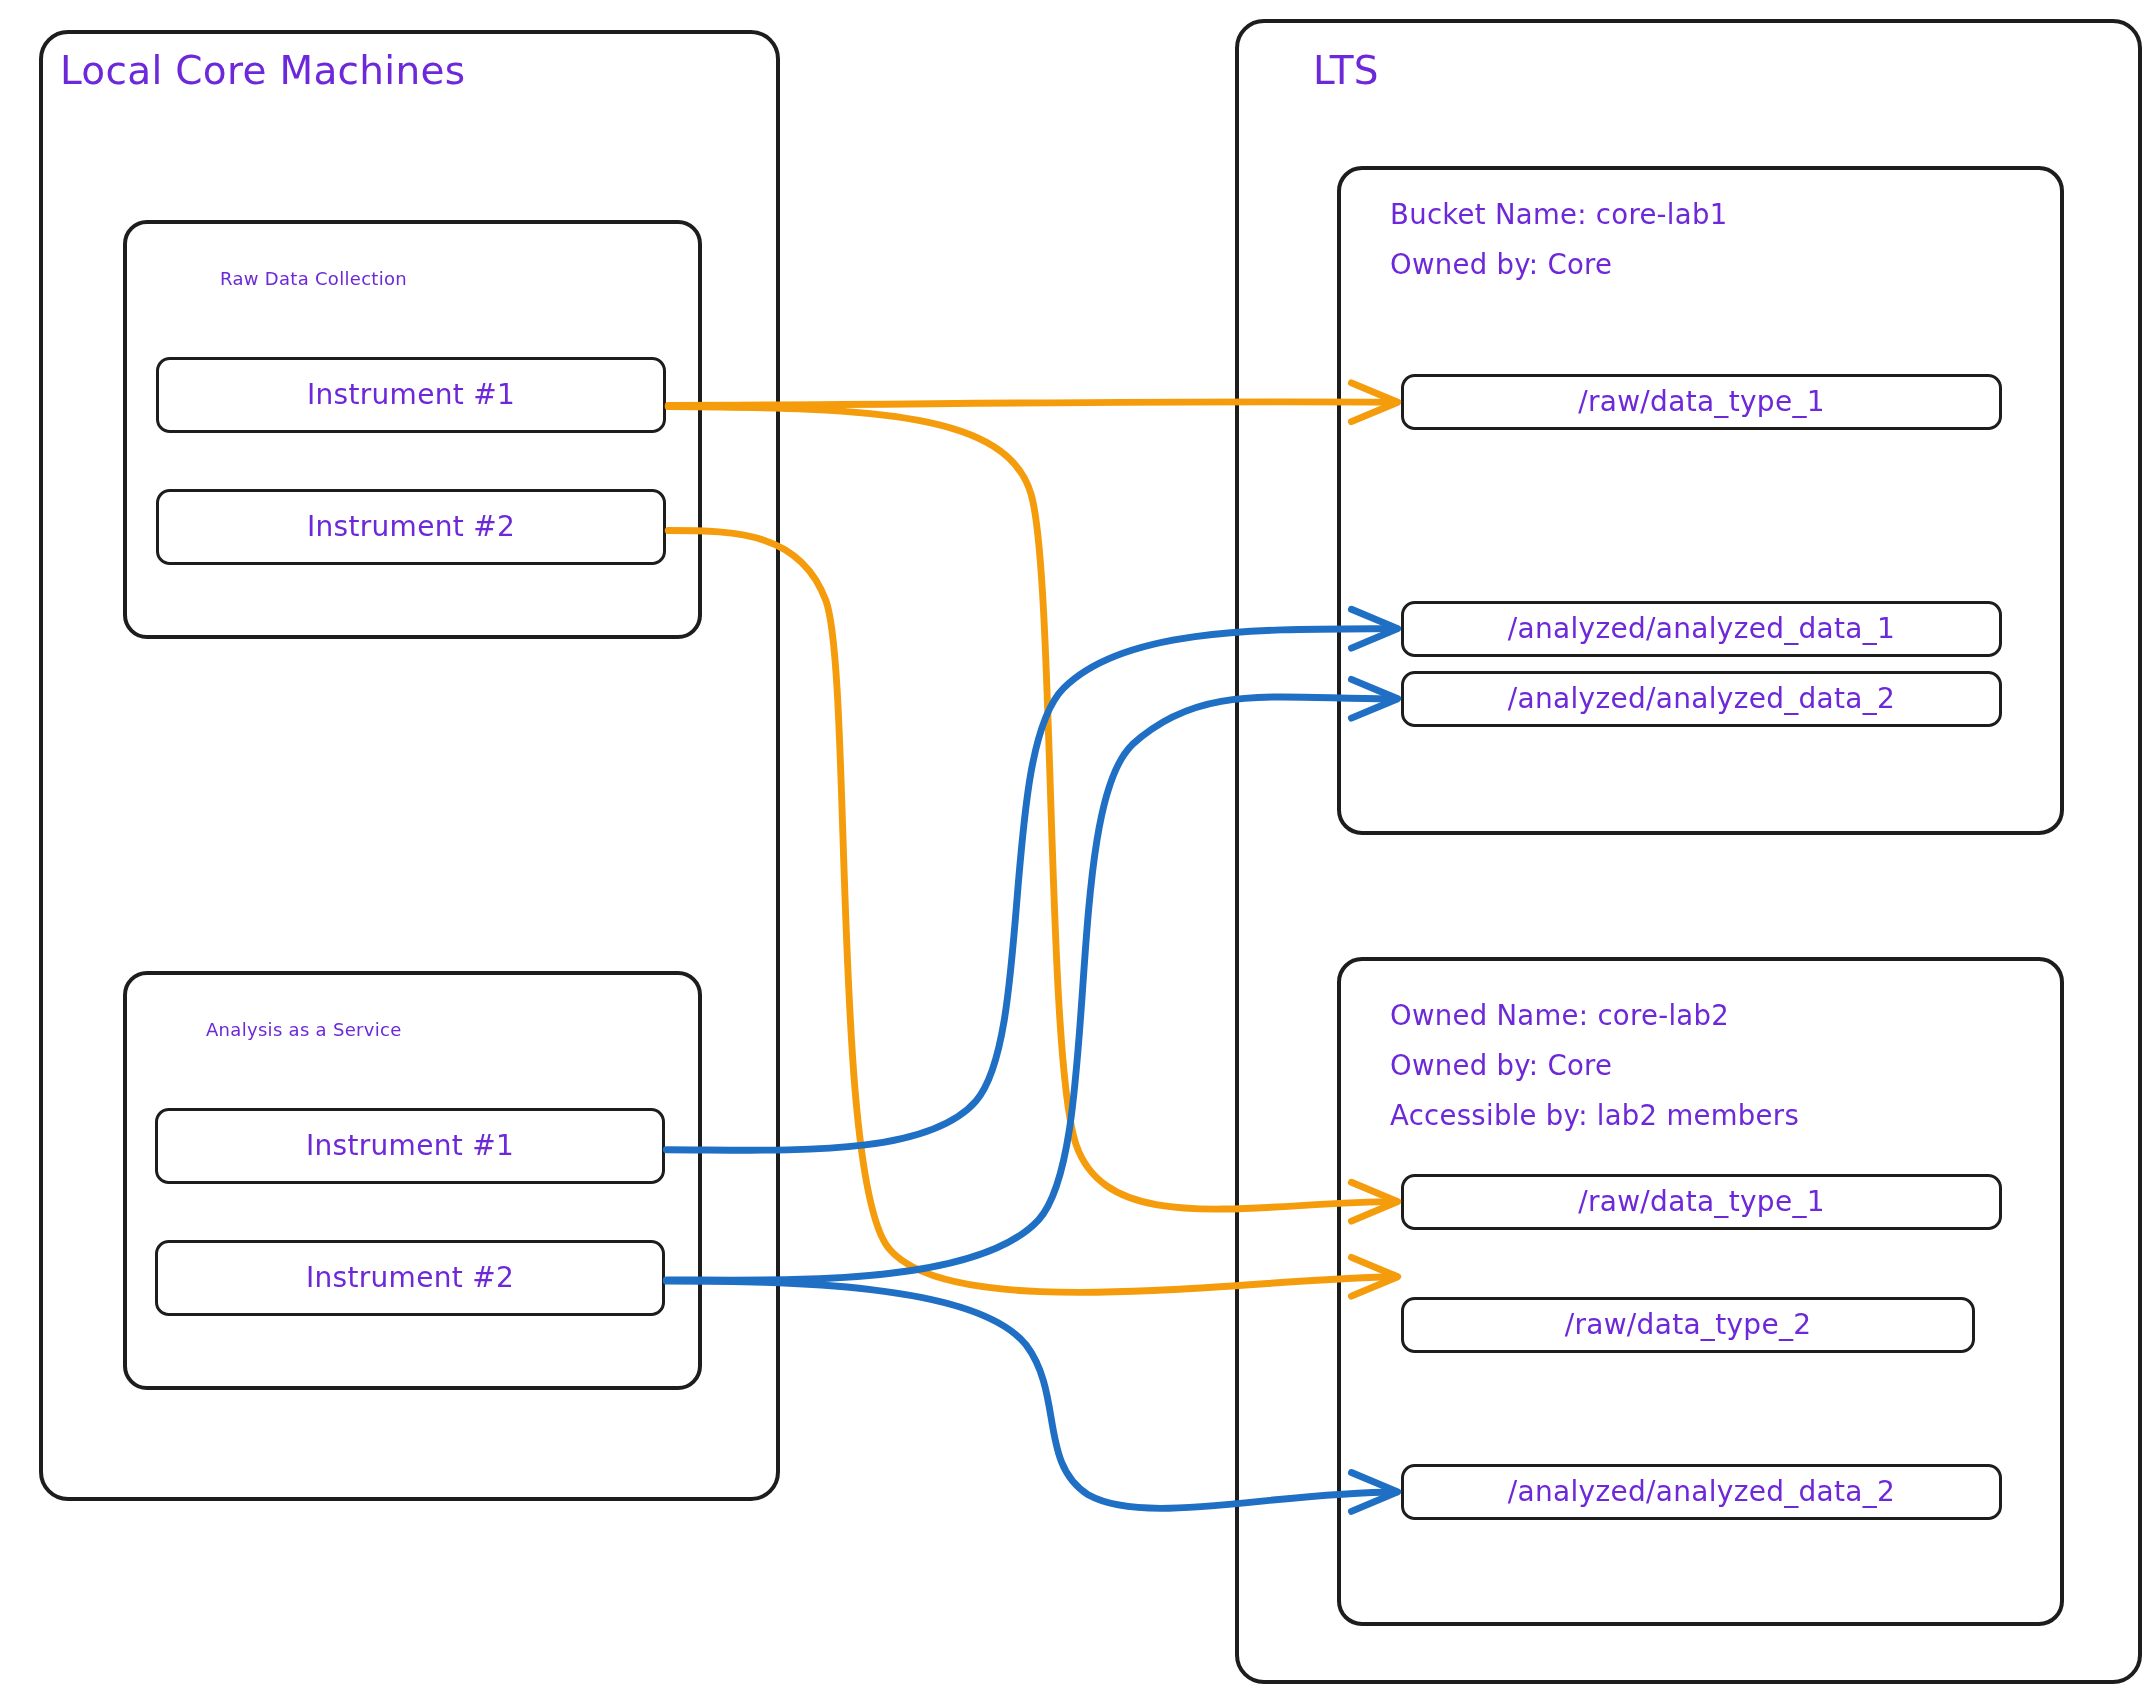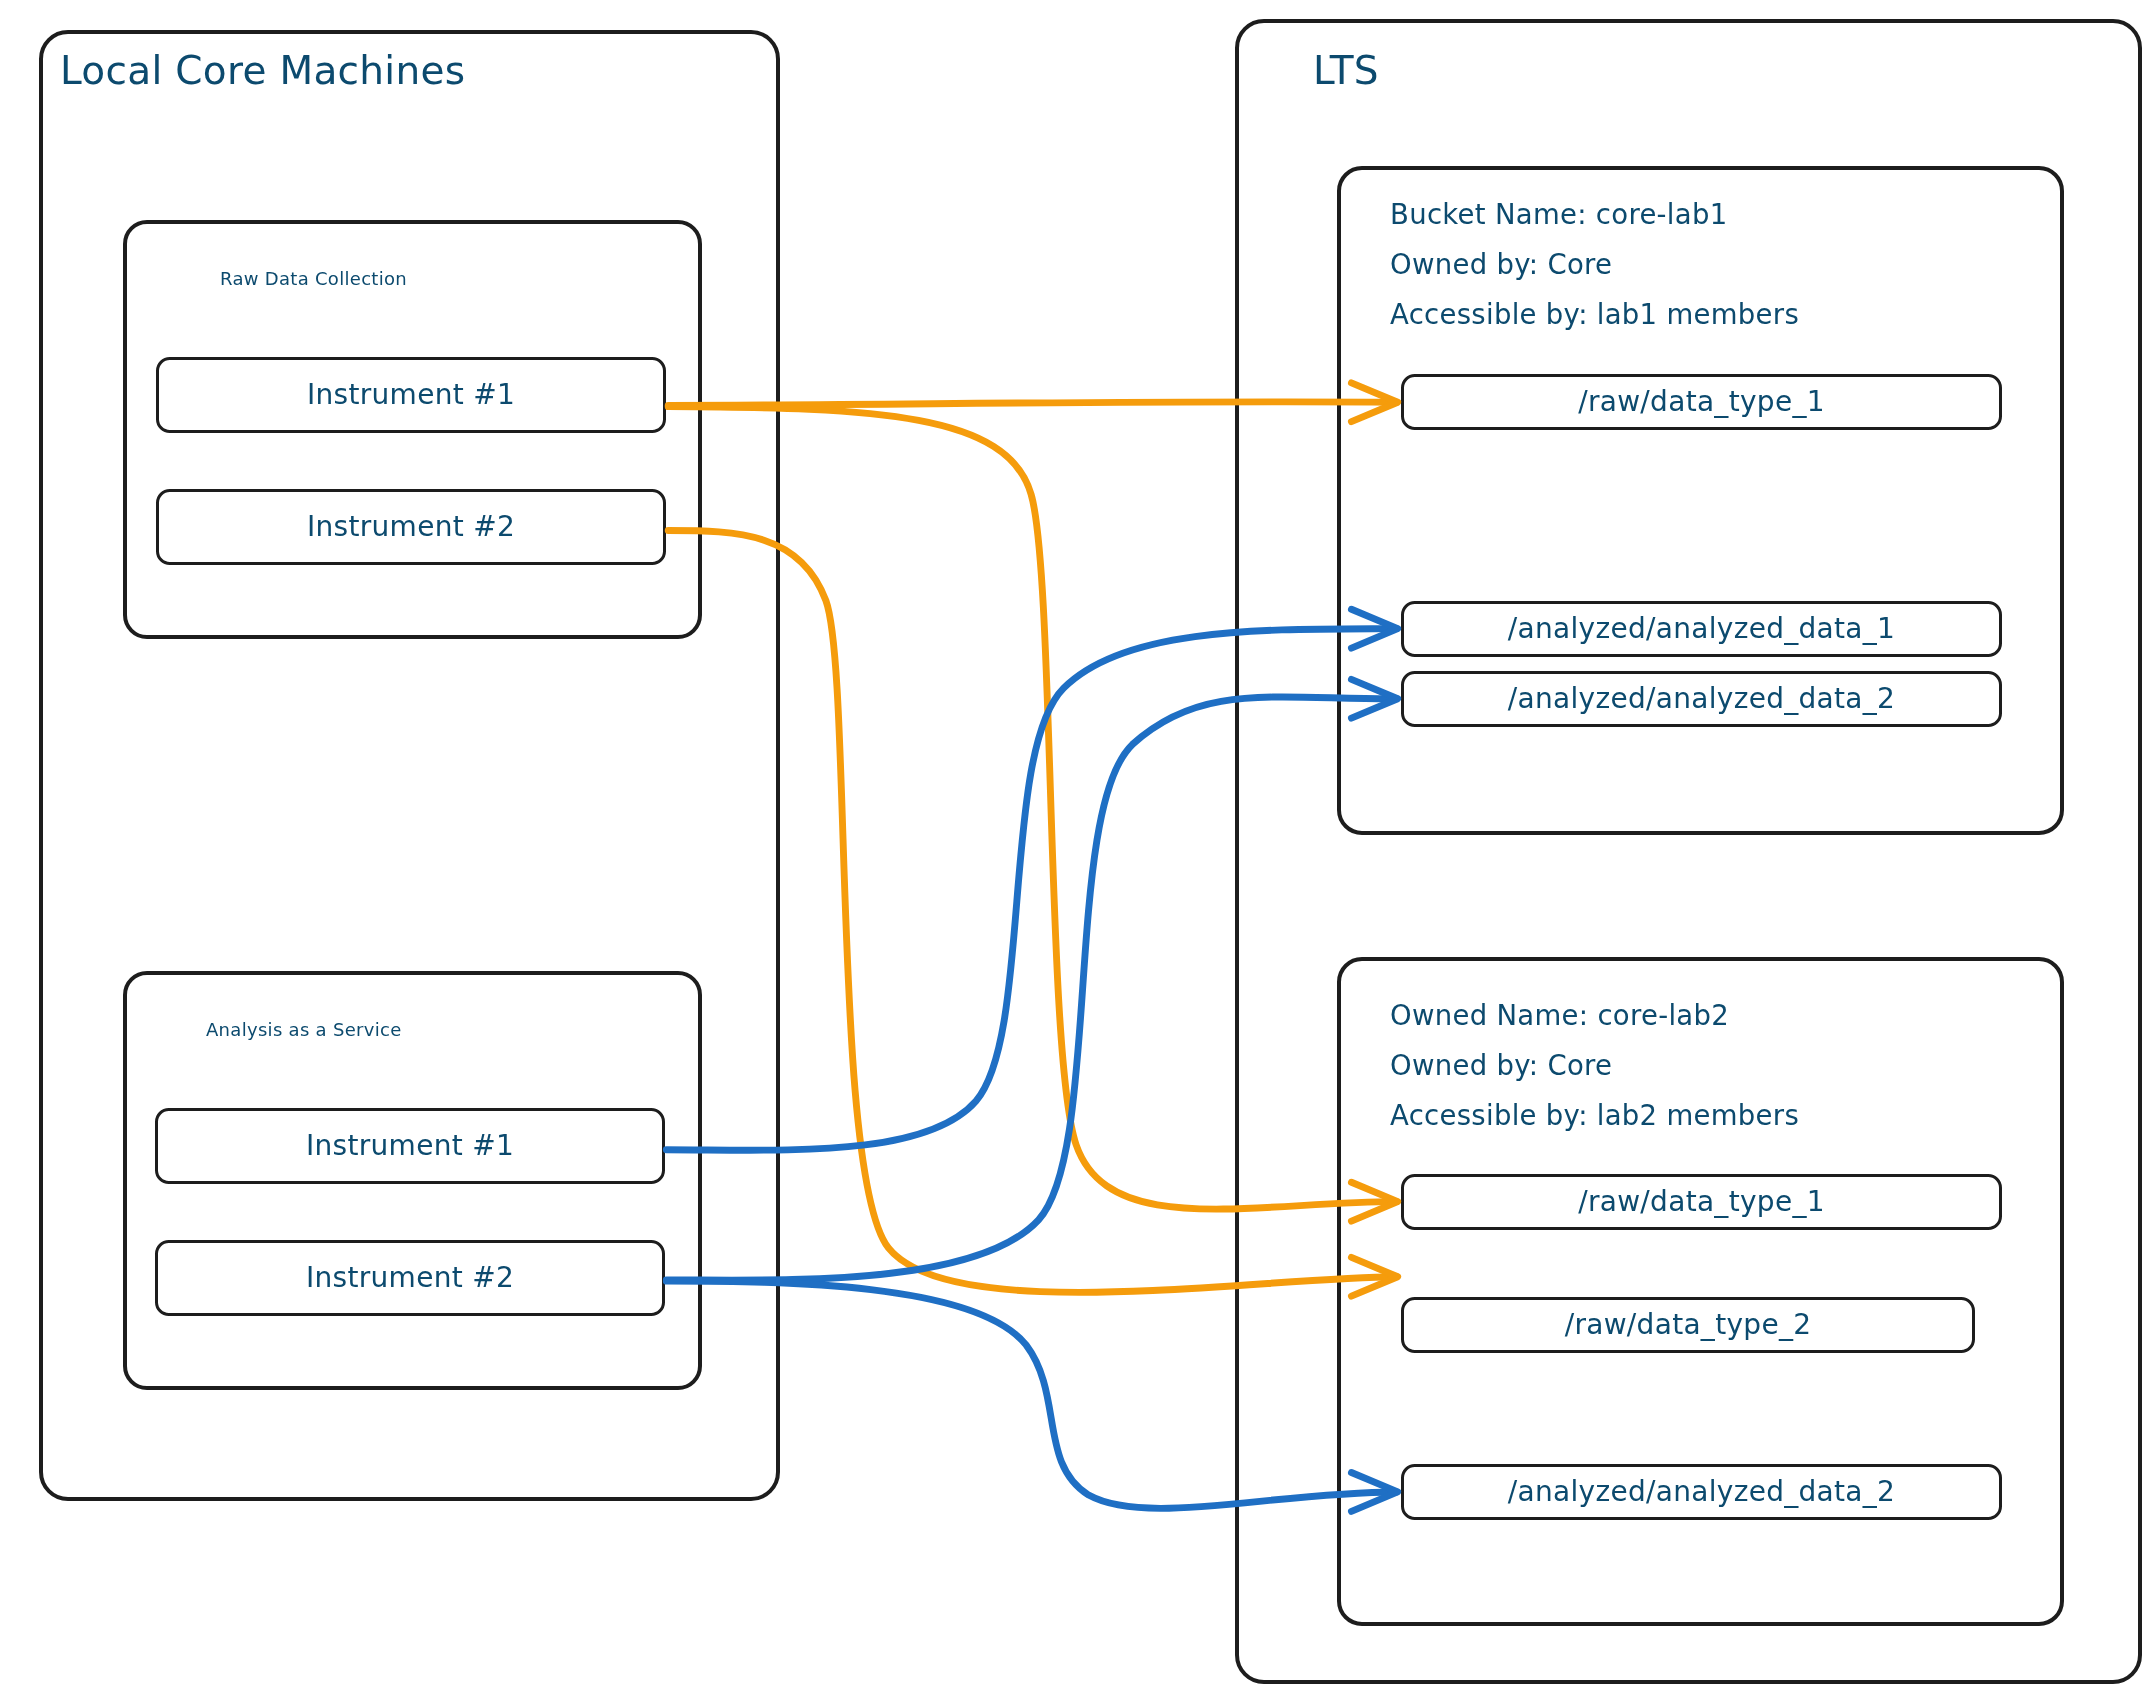--- a/index.html
+++ b/index.html
@@ -7,21 +7,21 @@
        font-family:"DejaVu Sans",sans-serif;}
   #stage{position:absolute;left:0;top:0;width:2151px;height:1704px;}
   svg#edges{position:absolute;left:0;top:0;width:2151px;height:1704px;pointer-events:none;}
 
   .panel{position:absolute;border:4.4px solid #1d1d1d;border-radius:29px;background:#ffffff;box-sizing:border-box;}
   .group{position:absolute;border:4.4px solid #1d1d1d;border-radius:24px;background:#ffffff;box-sizing:border-box;}
   .bucket{position:absolute;border:4.4px solid #1d1d1d;border-radius:25px;background:#ffffff;box-sizing:border-box;}
   .node{position:absolute;border:3.8px solid #1d1d1d;border-radius:13.8px;background:#ffffff;box-sizing:border-box;
         display:flex;align-items:center;justify-content:center;}
 
-  .hand{font-family:"DejaVu Sans",sans-serif;color:#0c4a6e;font-weight:400;letter-spacing:0.3px;}
+  .hand{font-family:"DejaVu Sans",sans-serif;color:#6d28d9;font-weight:400;letter-spacing:0.3px;}
 
   .panel-title{position:absolute;font-size:39px;line-height:1;white-space:nowrap;}
   .group-title{position:absolute;font-size:18px;line-height:1;white-space:nowrap;}
   .node-label{font-size:28px;line-height:1;white-space:nowrap;}
   .meta{position:absolute;font-size:27.5px;line-height:38px;white-space:nowrap;}
 </style>
 </head>
 <body>
 
 <div id="stage">
@@ -55,21 +55,20 @@
   </div>
 
   <div class="panel" style="left:1235px;top:19px;width:907px;height:1665px;">
   </div>
   <div class="panel-title hand" style="left:1313px;top:51px;">LTS</div>
 
   <div class="bucket" style="left:1337px;top:166px;width:727px;height:669px;">
   </div>
   <div class="meta hand" style="left:1390px;top:195px;">Bucket Name: core-lab1</div>
   <div class="meta hand" style="left:1390px;top:245px;">Owned by: Core</div>
-  <div class="meta hand" style="left:1390px;top:295px;">Accessible by: lab1 members</div>
 
   <div class="node" style="left:1401px;top:374px;width:601px;height:56px;">
     <span class="node-label hand">/raw/data_type_1</span>
   </div>
 
   <div class="node" style="left:1401px;top:601px;width:601px;height:56px;">
     <span class="node-label hand">/analyzed/analyzed_data_1</span>
   </div>
 
   <div class="node" style="left:1401px;top:671px;width:601px;height:56px;">

